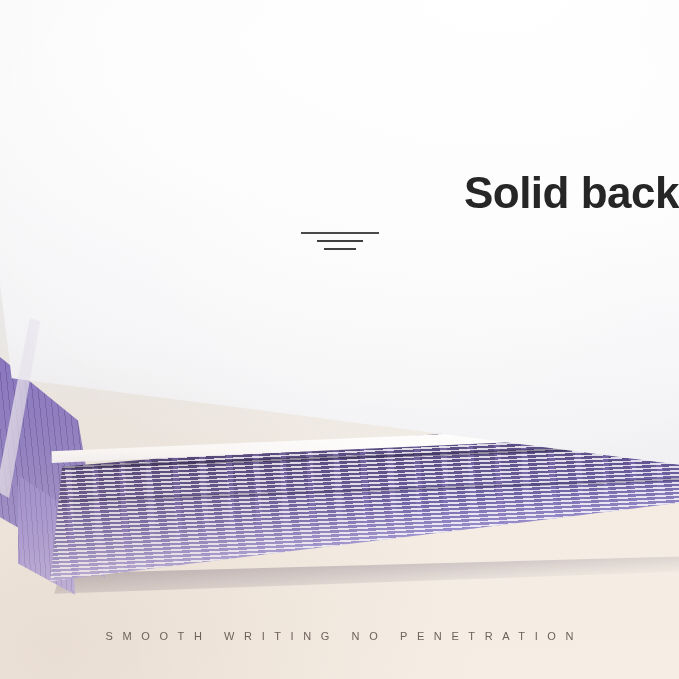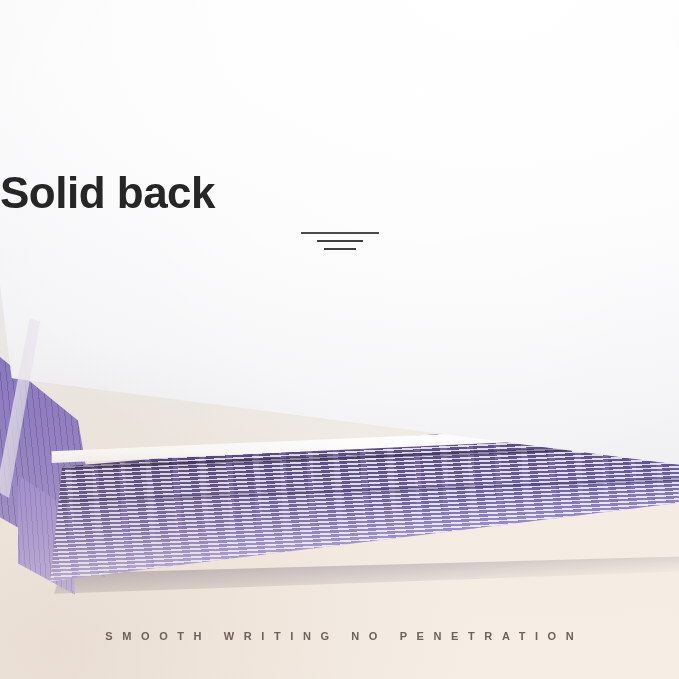--- a/index.html
+++ b/index.html
@@ -149,21 +149,21 @@
     position:absolute;
     left:-4px; top:318px; width:130px; height:180px;
     background:linear-gradient(100deg, rgba(232,228,238,.95), rgba(255,255,255,0));
     clip-path:polygon(26% 0%, 34% 2%, 10% 100%, 0% 96%);
   }
 
   
   #title {
     position:absolute;
     left:0; right:0; top:168px;
-    text-align:left;
+    text-align:right;
     font-size:44px;
     font-weight:bold;
     letter-spacing:-0.5px;
     color:#262626;
   }
 
   #divider { position:absolute; left:0; right:0; top:232px; }
   #divider .rule {
     margin:0 auto 6px auto;
     height:2px;
@@ -171,21 +171,21 @@
   }
   #divider .rule.r1 { width:78px; }
   #divider .rule.r2 { width:46px; background:#3f3f3f; }
   #divider .rule.r3 { width:32px; background:#3f3f3f; margin-bottom:0; }
 
   #tagline {
     position:absolute;
     left:0; right:0; top:630px;
     text-align:center;
     font-size:11px;
-    font-weight:bold;
+    font-weight:normal;
     letter-spacing:9.6px;
     text-indent:9.6px;
     color:#6d6159;
     white-space:nowrap;
   }
 </style>
 </head>
 <body>
 
 <div id="scene">

